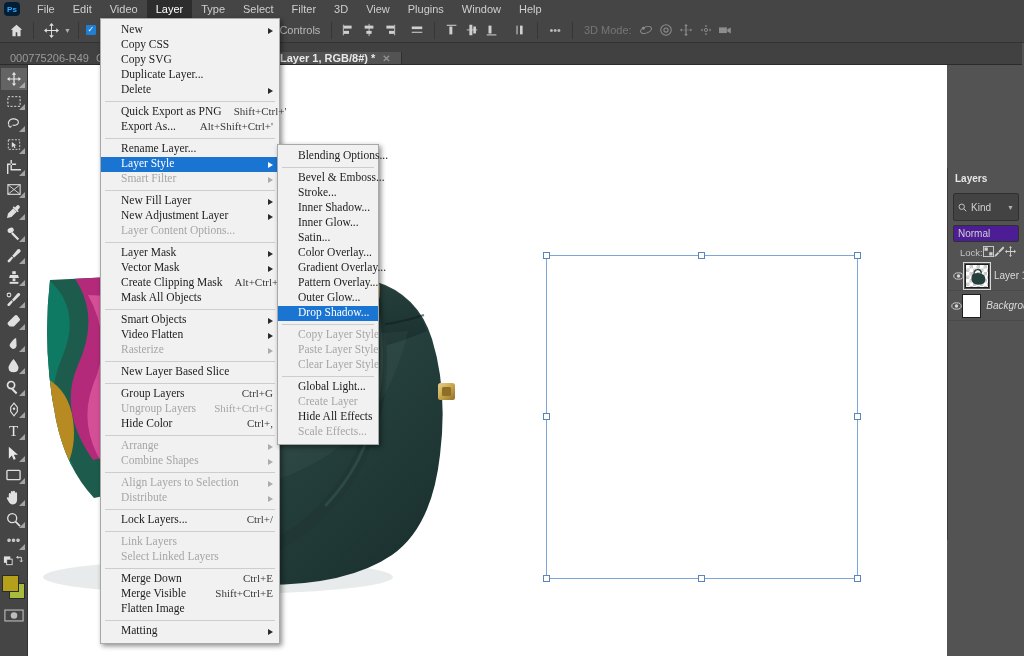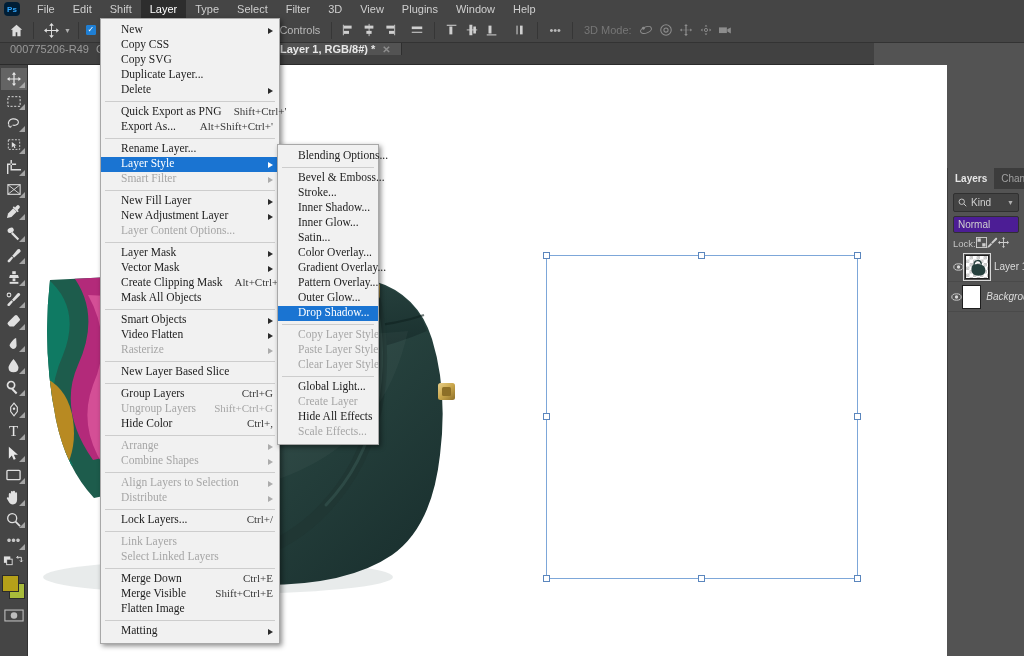--- a/index.html
+++ b/index.html
@@ -47,23 +47,23 @@
   .ob-text.dim { color: #767676; }
   .chk {
     width: 10px; height: 10px; background: #1f7fd4; border: 1px solid #1f7fd4;
     display: inline-flex; align-items: center; justify-content: center;
     color: #fff; font-size: 8px; line-height: 1; margin-right: 4px; border-radius: 1px;
   }
   .dropcar { font-size: 7px; color: #b0b0b0; margin-left: 3px; }
 
   
   #tabbar {
-    position: absolute; top: 43px; left: 0; width: 874px; height: 22px;
+    position: absolute; top: 43px; left: 0; width: 1022px; height: 22px;
     background: #414141; border-bottom: 1px solid #2b2b2b;
-    display: flex; align-items: flex-start; z-index: 11;
+    display: flex; align-items: flex-end; z-index: 11;
   }
   .doctab {
     display: flex; align-items: center; gap: 7px;
     padding: 0 10px; font-size: 11px; color: #9a9a9a;
     background: #414141; border-right: 1px solid #2f2f2f; cursor: default;
   }
   .doctab.active { background: #535353; color: #e8e8e8; font-weight: bold; }
   .tab-x { font-size: 10px; color: #8e8e8e; }
 
   
@@ -107,33 +107,33 @@
   .h-tr { right: -4px; top: -4px; } .h-ml { left: -4px; top: 50%; margin-top: -4px; }
   .h-mr { right: -4px; top: 50%; margin-top: -4px; } .h-bl { left: -4px; bottom: -4px; }
   .h-bc { left: 50%; margin-left: -4px; bottom: -4px; } .h-br { right: -4px; bottom: -4px; }
 
   
   #rightpanel {
     position: absolute; top: 168px; left: 947px; width: 77px; height: 372px;
     background: #535353; border-left: 1px solid #3b3b3b; z-index: 9;
     display: flex; flex-direction: column;
   }
-  .pnl-tabs { display: flex; height: 21px; background: #3c3c3c; }
+  .pnl-tabs { display: flex; height: 21px; background: #3c3c3c; flex-direction: column; }
   .pnl-tab { padding: 0 7px; height: 21px; line-height: 21px; font-size: 10px; color: #a0a0a0; }
   .pnl-tab.active { background: #535353; color: #e6e6e6; font-weight: bold; }
   .filt {
-    margin: 4px 5px 2px 5px; height: 19px; background: #434343; border: 1px solid #303030;
+    margin: 4px 5px 2px 5px; height: 28px; background: #434343; border: 1px solid #303030;
     display: flex; align-items: center; gap: 4px; padding: 0 4px; font-size: 10px; color: #d0d0d0;
     border-radius: 2px;
   }
   .blend {
     margin: 2px 5px; height: 17px; background: #4c1d95; border: 1px solid #303030;
     display: flex; align-items: center; padding: 0 4px; font-size: 10px; color: #d0d0d0; border-radius: 2px;
   }
-  .lockrow { display: flex; align-items: center; padding: 2px 5px; font-size: 9.5px; color: #c4c4c4; }
+  .lockrow { display: flex; align-items: center; padding: 2px 12px; font-size: 9.5px; color: #c4c4c4; }
   .layer-row { display: flex; align-items: center; height: 30px; border-bottom: 1px solid #4a4a4a; padding-left: 3px; }
   .eye { width: 16px; display: flex; align-items: center; justify-content: center; }
   .lthumb { width: 26px; height: 24px; border: 1px solid #1e1e1e; margin-right: 5px; position: relative; overflow: hidden; }
   .checker {
     background-image:
       linear-gradient(45deg,#c9c9c9 25%,transparent 25%,transparent 75%,#c9c9c9 75%),
       linear-gradient(45deg,#c9c9c9 25%,transparent 25%,transparent 75%,#c9c9c9 75%);
     background-size: 7px 7px; background-position: 0 0, 3.5px 3.5px; background-color: #fff;
   }
   .lthumb.sel { outline: 1px solid #d8d8d8; outline-offset: 1px; }
@@ -166,21 +166,21 @@
   .mi.hl .arr { border-left-color: #fff; }
   .msep { height: 1px; background: #cdcdcd; margin: 3px 4px; }
 </style>
 </head>
 <body>
 
 <div id="menubar">
   <div class="ps-logo">Ps</div>
   <div class="menu-item">File</div>
   <div class="menu-item">Edit</div>
-  <div class="menu-item">Shift</div>
+  <div class="menu-item">Video</div>
   <div class="menu-item active">Layer</div>
   <div class="menu-item">Type</div>
   <div class="menu-item">Select</div>
   <div class="menu-item">Filter</div>
   <div class="menu-item">3D</div>
   <div class="menu-item">View</div>
   <div class="menu-item">Plugins</div>
   <div class="menu-item">Window</div>
   <div class="menu-item">Help</div>
 </div>

